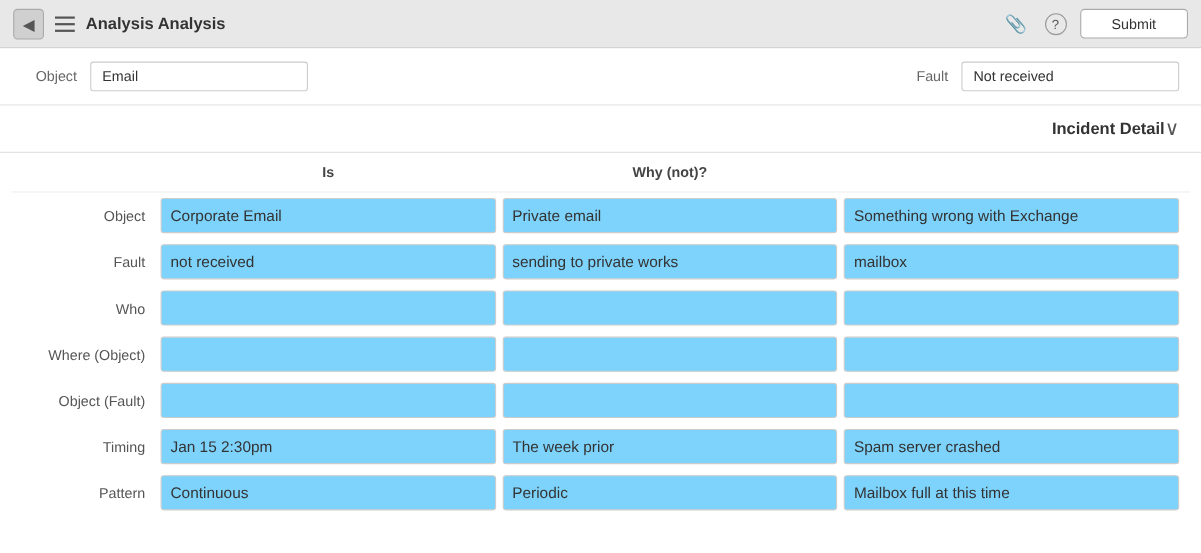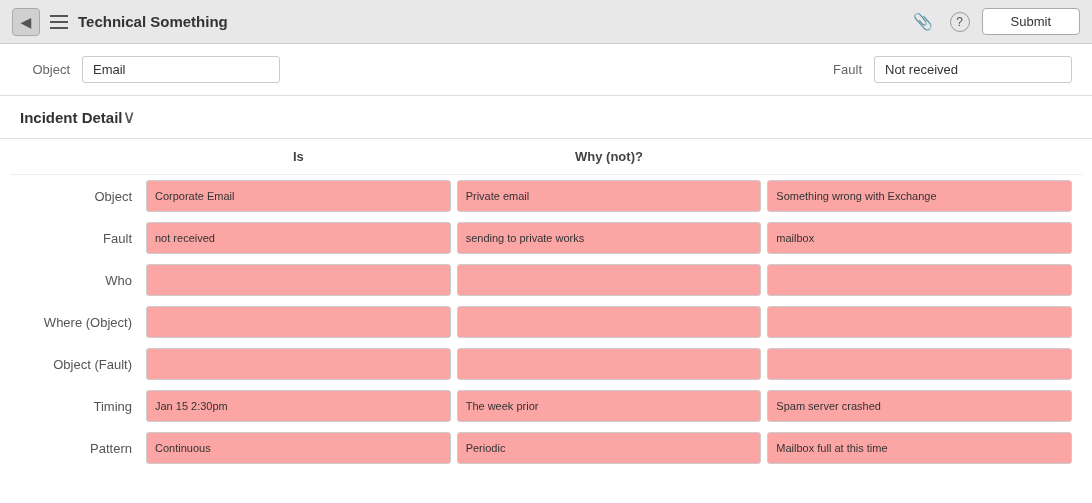--- a/index.html
+++ b/index.html
@@ -20,33 +20,33 @@
 
     
     .object-fault-bar { display: flex; align-items: center; gap: 12px; padding: 12px 20px; border-bottom: 1px solid #ddd; background: #fff; }
     .field-label { color: #666; font-size: 13px; min-width: 50px; text-align: right; }
     .field-input { border: 1px solid #ccc; border-radius: 3px; padding: 5px 10px; font-size: 13px; color: #333; background: #fff; min-width: 160px; }
     .spacer { flex: 1; }
     .fault-label { color: #666; font-size: 13px; min-width: 35px; text-align: right; }
     .fault-input { border: 1px solid #ccc; border-radius: 3px; padding: 5px 10px; font-size: 13px; color: #333; background: #fff; min-width: 160px; }
 
     
-    .incident-detail-header { display: flex; align-items: center; justify-content: flex-start; padding: 10px 20px; border-bottom: 1px solid #ddd; background: #fff; }
+    .incident-detail-header { display: flex; align-items: center; justify-content: flex-end; padding: 10px 20px; border-bottom: 1px solid #ddd; background: #fff; }
     .incident-detail-title { font-size: 15px; font-weight: bold; color: #333; }
     .chevron-icon { font-size: 18px; color: #555; cursor: pointer; }
 
     
     .table-container { flex: 1; overflow-y: auto; background: #fff; padding: 0 10px 10px 10px; }
     .col-headers { display: grid; grid-template-columns: 120px 1fr 1fr 1fr; gap: 6px; padding: 10px 10px; border-bottom: 1px solid #eee; }
     .col-header { text-align: center; font-weight: bold; font-size: 13px; color: #444; }
     .col-header-empty { }
 
     .table-row { display: grid; grid-template-columns: 120px 1fr 1fr 1fr; gap: 6px; padding: 5px 10px; align-items: center; }
     .row-label { text-align: right; font-size: 13px; color: #555; padding-right: 8px; }
-    .cell-input { border: 1px solid #ccc; border-radius: 3px; padding: 5px 8px; font-size: 11px; color: #333; background: #fca5a5; width: 100%; height: 32px; }
+    .cell-input { border: 1px solid #ccc; border-radius: 3px; padding: 5px 8px; font-size: 14px; color: #333; background: #7dd3fc; width: 100%; height: 32px; }
 
     
     .table-container::-webkit-scrollbar { width: 8px; }
     .table-container::-webkit-scrollbar-track { background: #f0f0f0; }
     .table-container::-webkit-scrollbar-thumb { background: #bbb; border-radius: 4px; }
   </style>
 </head>
 <body>
 
 <div class="app-container">
@@ -54,21 +54,21 @@
   <div class="header">
     <div class="header-left">
       <div class="back-btn">
         <span>◀</span>
       </div>
       <div class="hamburger-icon">
         <span></span>
         <span></span>
         <span></span>
       </div>
-      <span class="header-title">Technical Something</span>
+      <span class="header-title">Analysis Analysis</span>
     </div>
     <div class="header-right">
       <button class="icon-btn">
         <span>📎</span>
       </button>
       <button class="icon-btn">
         <span style="border:1px solid #999; border-radius:50%; width:20px; height:20px; display:flex; align-items:center; justify-content:center; font-size:12px;">?</span>
       </button>
       <button class="submit-btn">Submit</button>
     </div>

